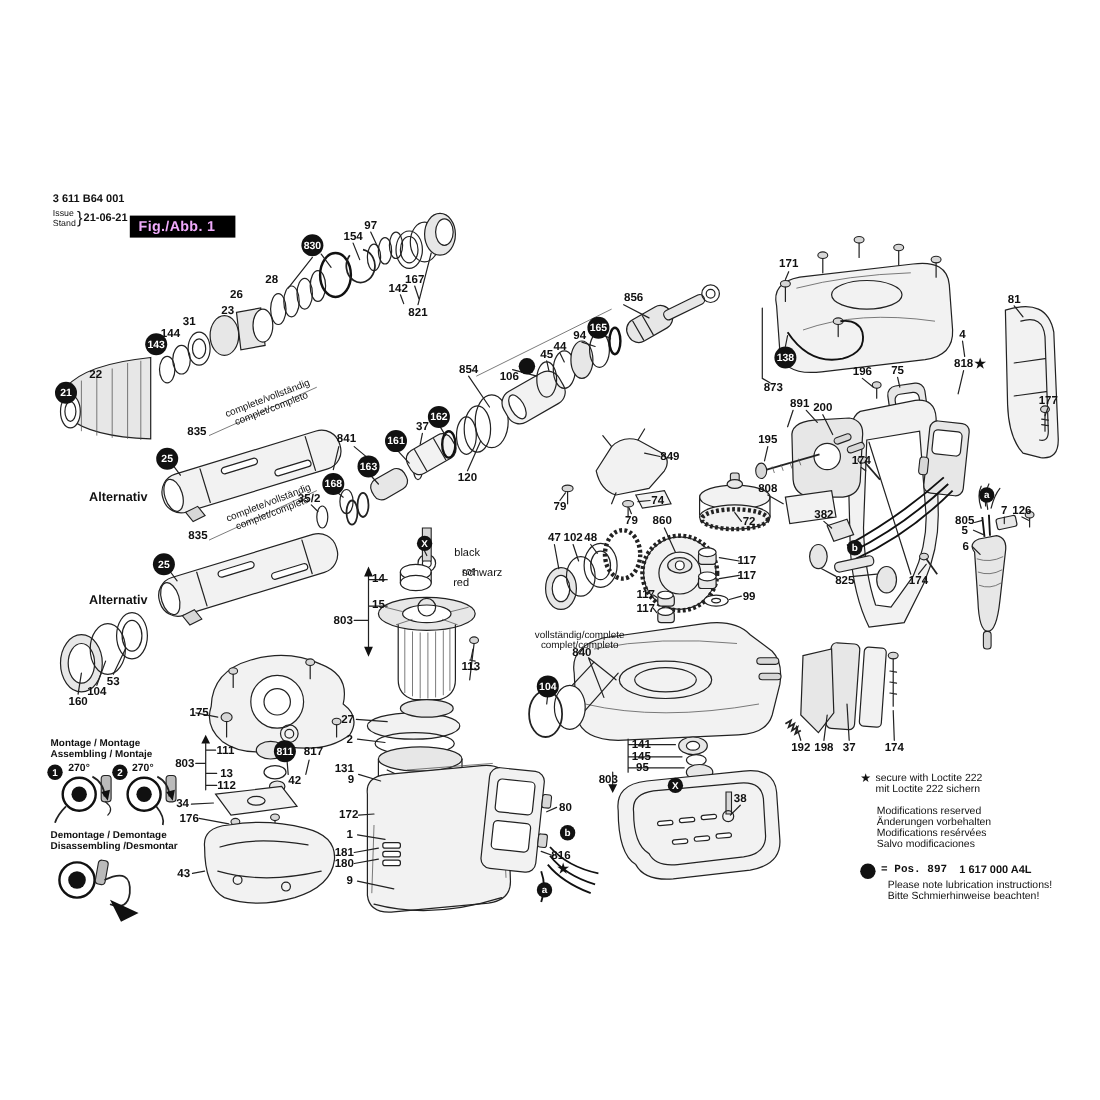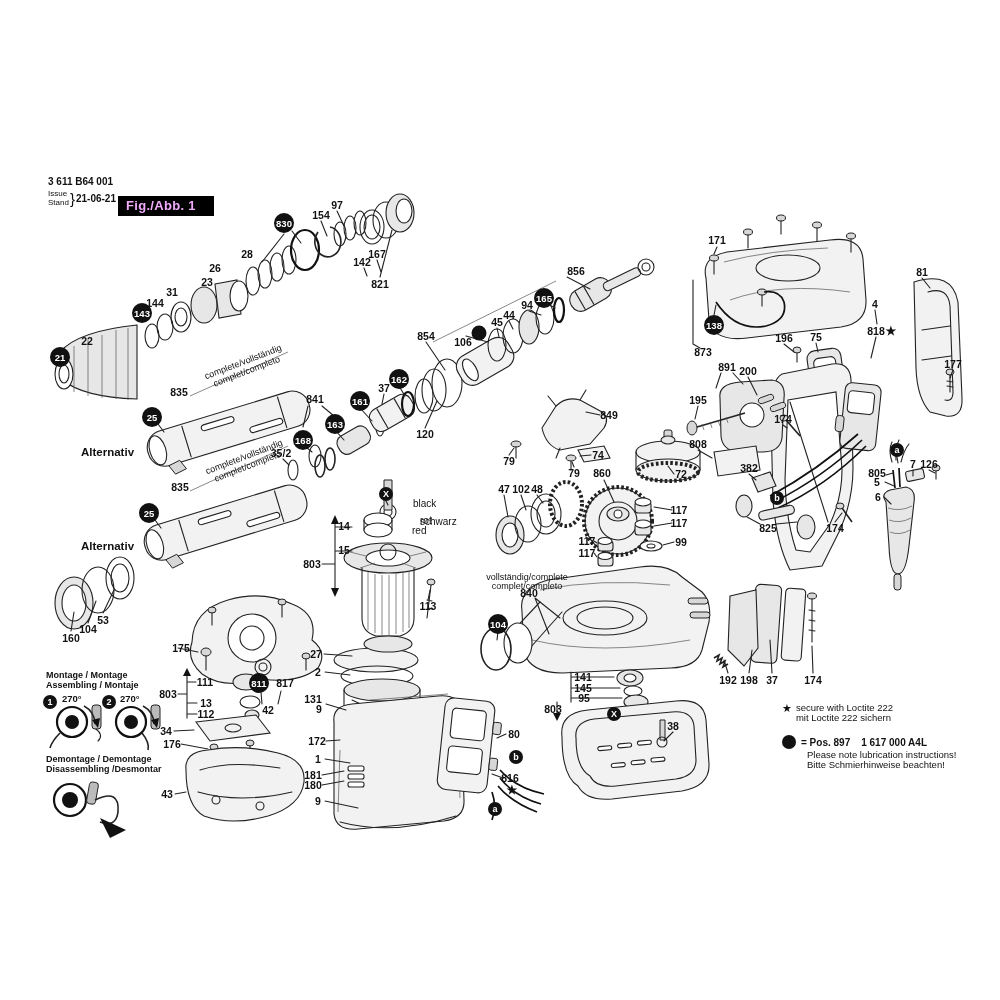--- a/index.html
+++ b/index.html
@@ -47,21 +47,21 @@
   .idate{font-weight:bold;font-size:10px;}
   .figbox{position:absolute;left:118px;top:196px;background:#000;color:#f0abfc;
           font-weight:bold;font-size:13px;padding:2px 18px 3px 8px;z-index:6;letter-spacing:.3px;}
   
   .legend{position:absolute;left:782px;top:703px;font-size:9.5px;line-height:9.7px;z-index:6;width:210px;}
   .leg-row{display:flex;gap:4px;}
   .leg-star{font-size:11px;line-height:10px;}
   .leg-mods{margin:11px 0 0 15px;}
   .leg-pos{display:flex;align-items:center;gap:5px;margin:13px 0 0 0;}
   .leg-dot{width:14px;height:14px;border-radius:50%;background:#111;flex:0 0 auto;}
-  .leg-eq{font-weight:bold;font-size:10px;}
+  .leg-eq{font-weight:bold;font-size:10px;font-family:Liberation Mono, monospace;}
   .leg-code{font-weight:bold;font-size:10px;margin-left:6px;}
   .leg-lube{margin-left:25px;margin-top:1px;}
 </style>
 </head>
 <body>
 
 <div id="stage">
 
   <div class="hdr">
     <div class="pn">3 611 B64 001</div>
@@ -604,20 +604,26 @@
     </div>
 
   <div class="legend">
     <div class="leg-row">
       <span class="leg-star">★</span>
       <div>
         <div>secure with Loctite 222</div>
         <div>mit Loctite 222 sichern</div>
       </div>
     </div>
+    <div class="leg-mods">
+      <div>Modifications reserved</div>
+      <div>Änderungen vorbehalten</div>
+      <div>Modifications resérvées</div>
+      <div>Salvo modificaciones</div>
+    </div>
     <div class="leg-pos">
       <span class="leg-dot"></span>
       <span class="leg-eq">= Pos. 897</span>
       <span class="leg-code">1 617 000 A4L</span>
     </div>
     <div class="leg-lube">
       <div>Please note lubrication instructions!</div>
       <div>Bitte Schmierhinweise beachten!</div>
     </div>
   </div>

